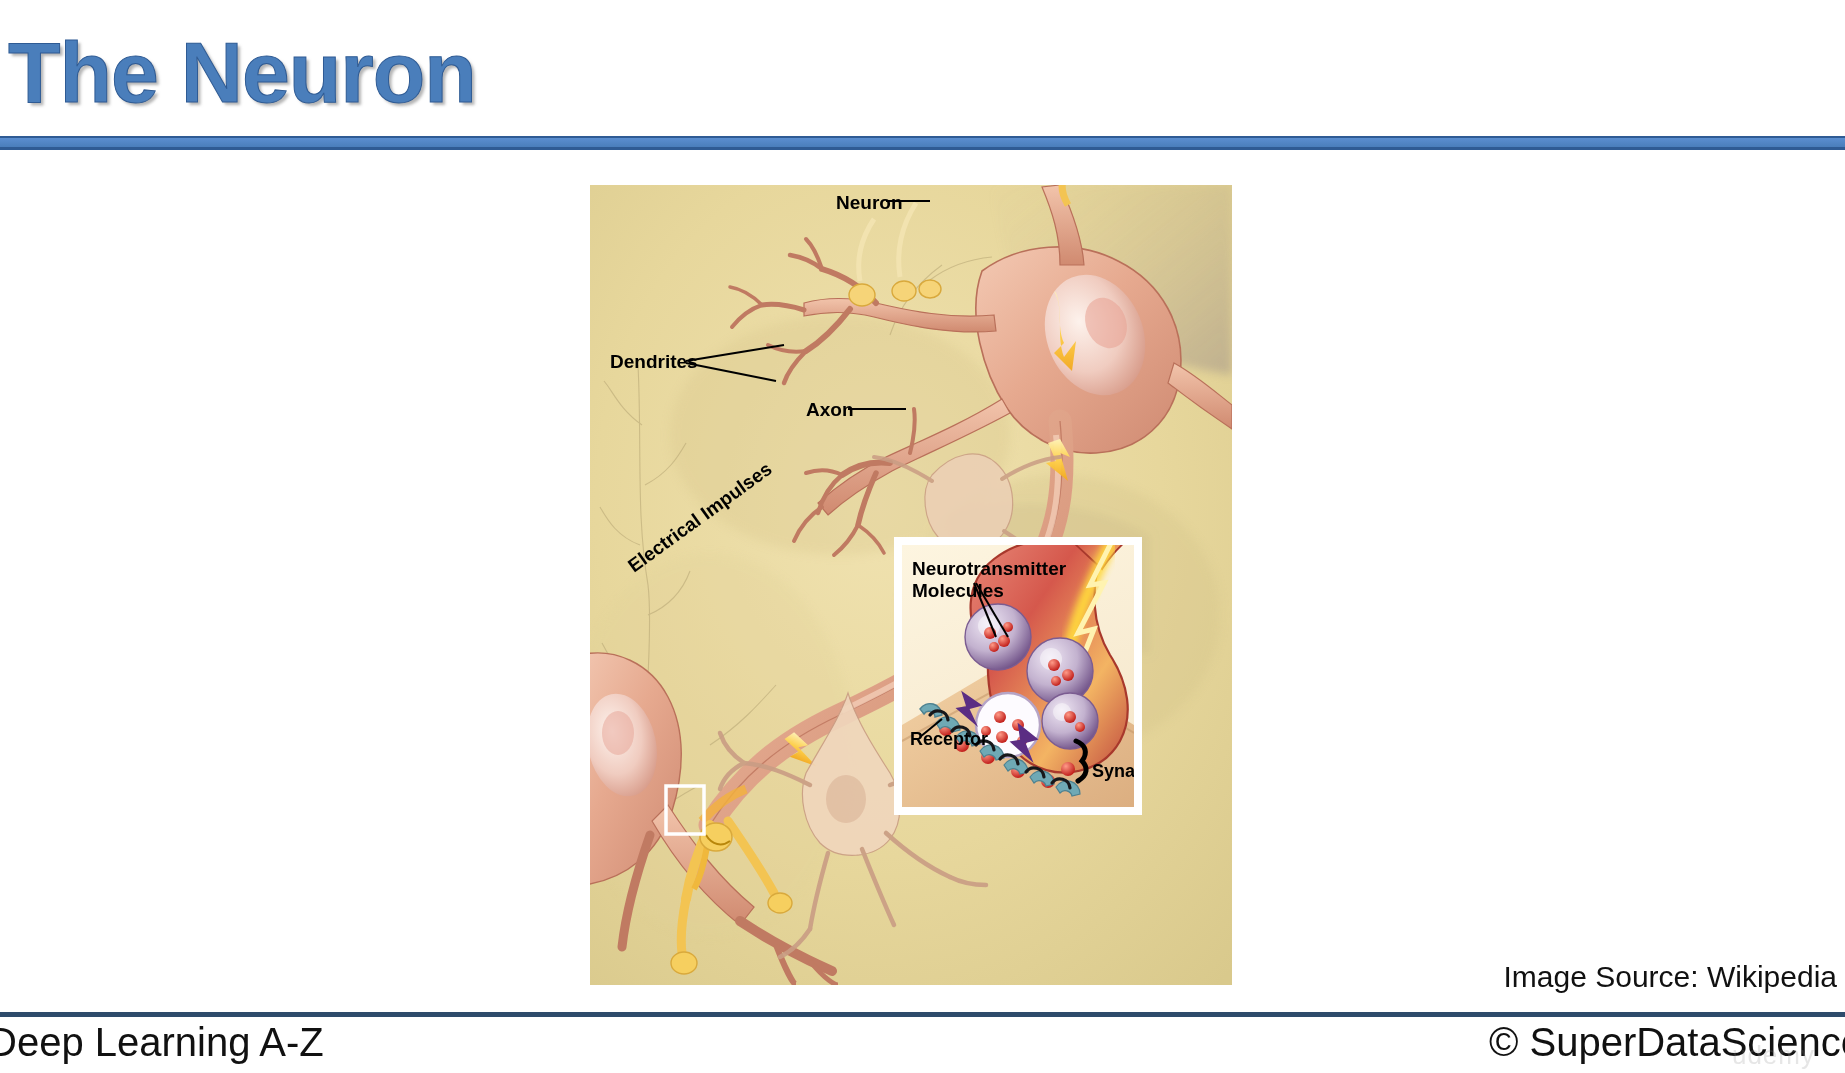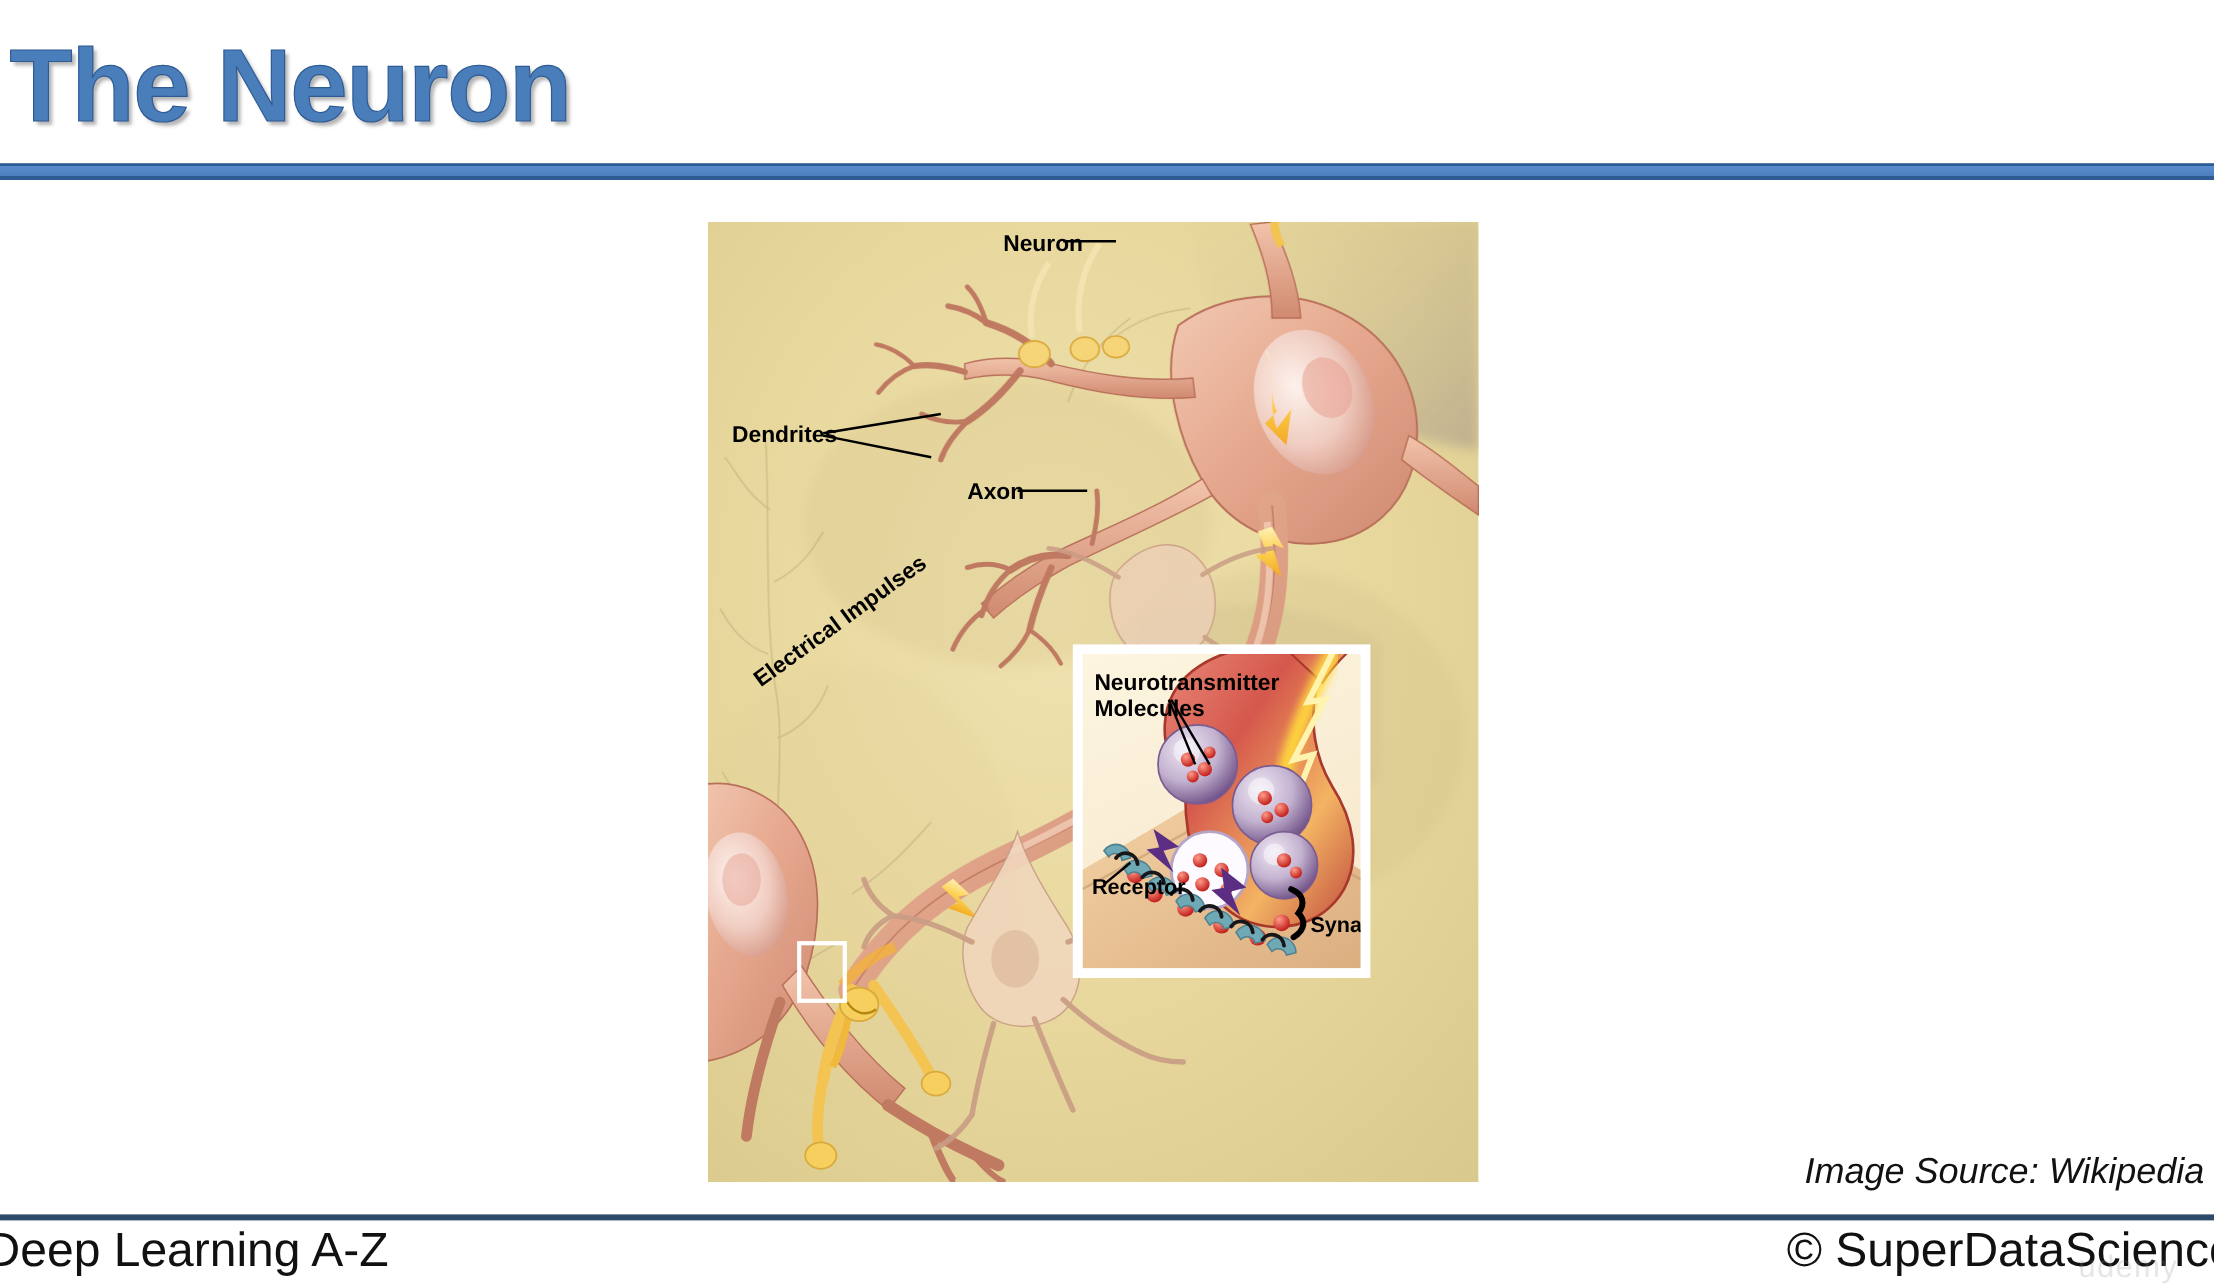--- a/index.html
+++ b/index.html
@@ -55,21 +55,20 @@
     background: #e9d9a2;
   }
   .neuron-svg { display:block; width:642px; height:800px; }
 
   
   .image-credit {
     position: absolute;
     right: 8px;
     top: 960px;
     font-size: 30px;
-    font-style: italic;
     color: #111111;
     white-space: nowrap;
   }
 
   
   .footer-rule {
     position: absolute;
     left: 0;
     top: 1012px;
     width: 1845px;

